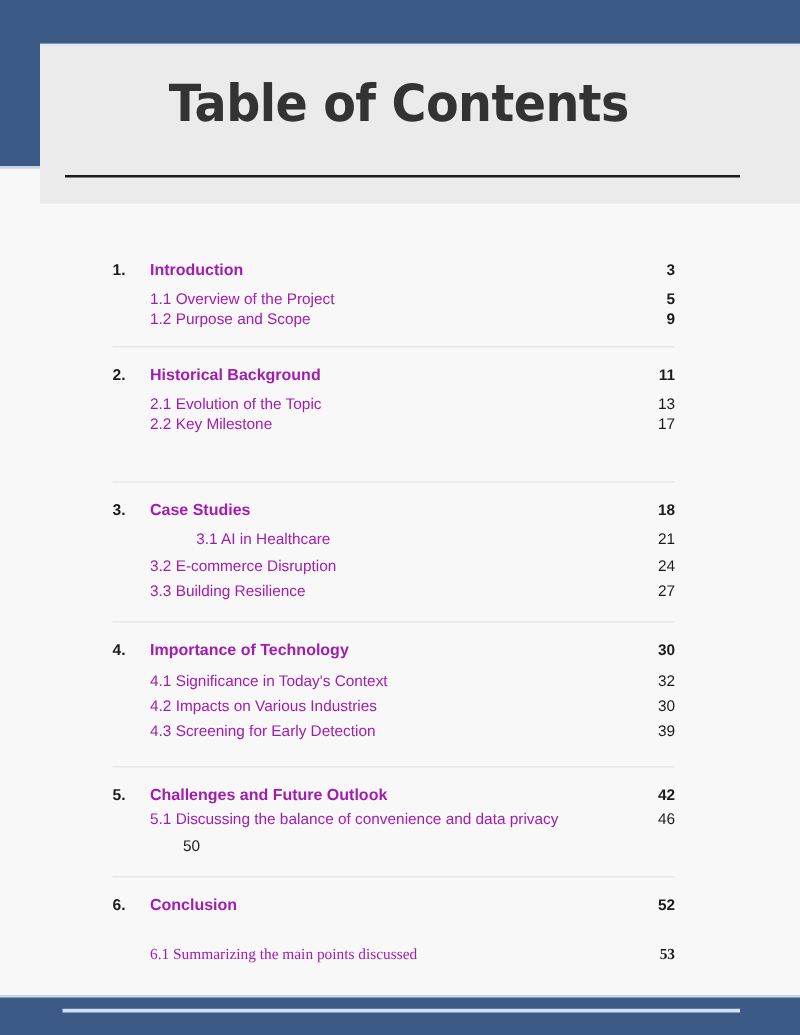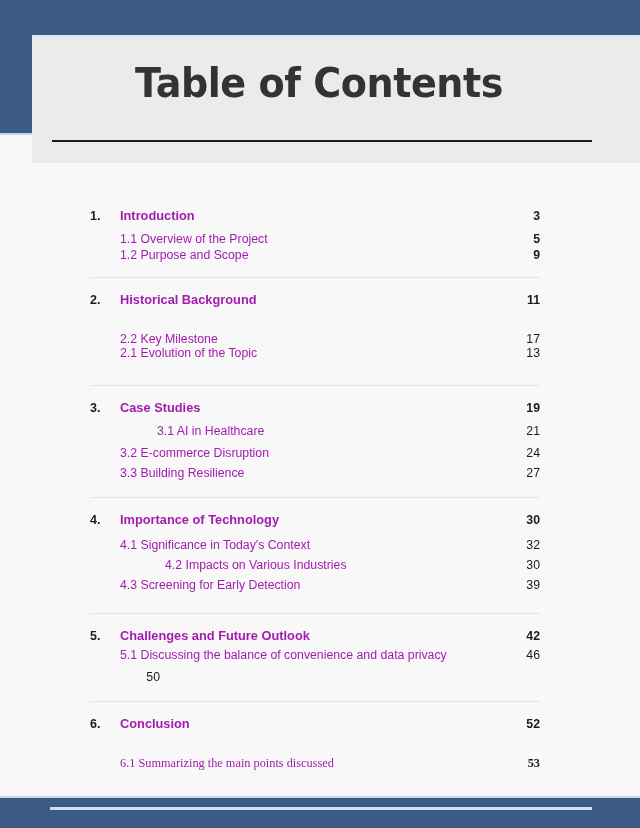--- a/index.html
+++ b/index.html
@@ -160,37 +160,37 @@
           <span class="page">9</span>
         </div>
       </div>
       <div class="divider" style="position: absolute; left: 0px; top: 69px; width: 450px;"></div>
       <div class="section" style="position: absolute; left: 0px; top: 84px; width: 450px;">
         <div class="row head" style="position: absolute; top: 0px; width: 450px;">
           <span class="num">2.</span>
           <span class="label">Historical Background</span>
           <span class="page">11</span>
         </div>
-        <div class="row sub" style="position: absolute; top: 24px; width: 450px; margin-top: 30px;">
+        <div class="row sub" style="position: absolute; top: 24px; width: 450px;">
           <span class="num"></span>
           <span class="label">2.1 Evolution of the Topic</span>
           <span class="page">13</span>
         </div>
         <div class="row sub" style="position: absolute; top: 40px; width: 450px;">
           <span class="num"></span>
           <span class="label">2.2 Key Milestone</span>
           <span class="page">17</span>
         </div>
       </div>
       <div class="divider" style="position: absolute; left: 0px; top: 177px; width: 450px;"></div>
       <div class="section" style="position: absolute; left: 0px; top: 192px; width: 450px;">
         <div class="row head" style="position: absolute; top: 0px; width: 450px;">
           <span class="num">3.</span>
           <span class="label">Case Studies</span>
-          <span class="page">19</span>
+          <span class="page">18</span>
         </div>
         <div class="row sub" style="position: absolute; top: 24px; width: 450px; gap: 37px;">
           <span class="num"></span>
           <span class="label">3.1 AI in Healthcare</span>
           <span class="page">21</span>
         </div>
         <div class="row sub" style="position: absolute; top: 46px; width: 450px;">
           <span class="num"></span>
           <span class="label">3.2 E-commerce Disruption</span>
           <span class="page">24</span>
@@ -206,21 +206,21 @@
         <div class="row head" style="position: absolute; top: 0px; width: 450px;">
           <span class="num">4.</span>
           <span class="label">Importance of Technology</span>
           <span class="page">30</span>
         </div>
         <div class="row sub" style="position: absolute; top: 26px; width: 450px;">
           <span class="num"></span>
           <span class="label">4.1 Significance in Today's Context</span>
           <span class="page">32</span>
         </div>
-        <div class="row sub" style="position: absolute; top: 46px; width: 450px; gap: 45px;">
+        <div class="row sub" style="position: absolute; top: 46px; width: 450px;">
           <span class="num"></span>
           <span class="label">4.2 Impacts on Various Industries</span>
           <span class="page">30</span>
         </div>
         <div class="row sub" style="position: absolute; top: 66px; width: 450px;">
           <span class="num"></span>
           <span class="label">4.3 Screening for Early Detection</span>
           <span class="page">39</span>
         </div>
       </div>

